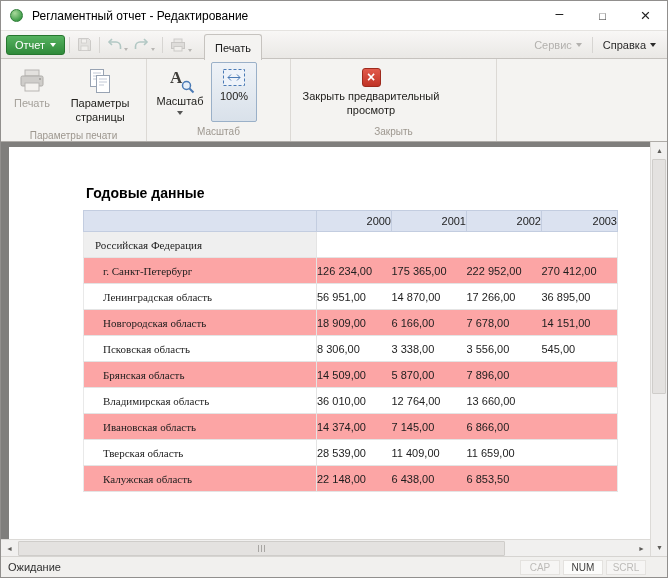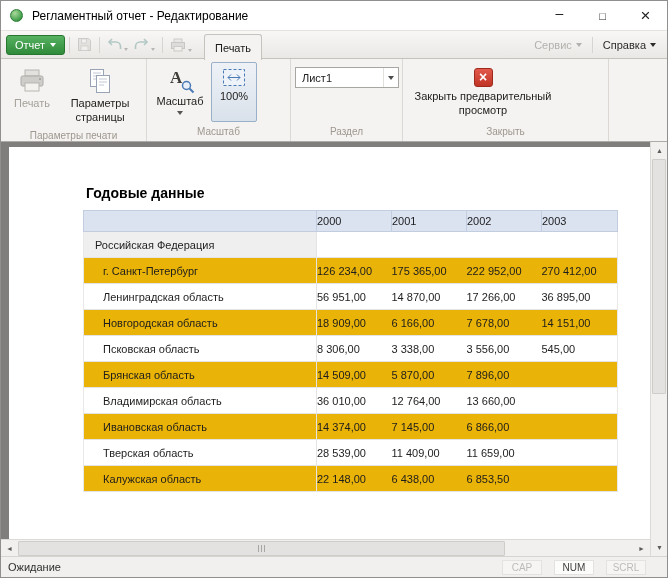--- a/index.html
+++ b/index.html
@@ -53,43 +53,43 @@
   .combo-arrow { margin-left:auto; width:15px; height:100%; display:flex; align-items:center; justify-content:center; color:#4b4b4b; border-left:1px solid #e2e0dd; }
 
   
   .main { flex:1; display:flex; overflow:hidden; }
   .left-col { width:649px; display:flex; flex-direction:column; }
   .workspace { flex:1; background:#7f7e7c; padding:5px 0 0 8px; overflow:hidden; }
   .page { width:641px; height:100%; background:#ffffff; overflow:hidden; }
   .report-title { margin:38px 0 0 77px; font-size:14px; font-weight:bold; color:#000; }
 
   table.report-table { border-collapse:collapse; margin:9px 0 0 74px; table-layout:fixed; }
-  .report-table th { height:21px; background:#dbe2f0; border:1px solid #c3cde0; font-weight:normal; font-size:11px; text-align:left; color:#1d1d1d;margin-left:24px; }
+  .report-table th { height:21px; background:#dbe2f0; border:1px solid #c3cde0; font-weight:normal; font-size:11px; text-align:right; color:#1d1d1d;margin-left:24px; }
   .report-table td { height:26px; border-bottom:1px solid #e4e4e4; font-size:11px; color:#1d1d1d; }
-  .label-cell { padding-left:11px; border-left:1px solid #e9e9e9; border-right:1px solid #e4e4e4; }
+  .label-cell { padding-left:11px; border-left:1px solid #e9e9e9; border-right:1px solid #e4e4e4;font-family:Liberation Serif, serif; }
   .label-cell.indent { padding-left:19px; }
   .num-cell { padding-right:9px; }
   .num-cell:last-child { border-right:1px solid #e9e9e9; }
-  tr.band { background:#eab308; }
+  tr.band { background:#fca5a5; }
   tr.group-row .label-cell { background:#efefef; }
 
   
   .hscroll { height:17px; background:#f1f0ef; border-top:1px solid #dcdad7; display:flex; align-items:center; flex:0 0 auto; }
   .s-arrow { width:17px; height:17px; font-size:7px; color:#5e5c59; display:flex; align-items:center; justify-content:center; flex:0 0 auto; }
   .htrack { flex:1; height:17px; position:relative; }
   .hthumb { position:absolute; left:0; top:1px; bottom:1px; width:487px; background:#e4e2e0; border:1px solid #cfcdca; border-radius:1px; display:flex; align-items:center; justify-content:center; gap:2px; }
   .hthumb i { width:1px; height:7px; background:#a8a6a3; }
   .vscroll { width:17px; background:#f1f0ef; border-left:1px solid #dcdad7; display:flex; flex-direction:column; }
   .vtrack { flex:1; position:relative; }
   .vthumb { position:absolute; top:0; left:1px; right:1px; height:235px; background:#e4e2e0; border:1px solid #cfcdca; border-radius:1px; }
 
   
   .statusbar { height:21px; background:#f1f0ee; border-top:1px solid #d6d4d1; display:flex; align-items:center; padding:0 7px; flex:0 0 auto; }
   .status-text { font-size:11px; color:#2f2f2f; }
-  .indicators { margin-left:auto; display:flex; gap:12px; margin-right:14px; }
+  .indicators { margin-left:auto; display:flex; gap:3px; margin-right:14px; }
   .indicator { width:40px; height:15px; line-height:13px; text-align:center; font-size:10px; color:#bdbbb8; background:#f6f5f4; border:1px solid #e4e2df; }
   .indicator.active { color:#3e3d3b; background:#fcfcfb; }
 </style>
 </head>
 <body>
 
 <div class="window">
 
   <div class="titlebar">
     <span class="app-icon"></span>
@@ -205,31 +205,20 @@
           <svg width="24" height="19" viewBox="0 0 24 19">
               <rect x="1.5" y="1.5" width="21" height="16" fill="#eef3fa" stroke="#4a7ab5" stroke-dasharray="3 2"></rect>
               <path d="M6 9.5h12 M9 6.5l-3 3 3 3 M15 6.5l3 3-3 3" stroke="#4a7ab5" fill="none"></path>
             </svg>
           <span class="btn-label">100%</span>
         </div>
       </div>
       <div class="rgroup-label">Масштаб</div>
     </div>
 
-    <div class="rgroup g3">
-      <div class="rgroup-body">
-        <div class="combo">
-          <span>Лист1</span>
-          <span class="combo-arrow">
-              <span class="caret"></span>
-            </span>
-        </div>
-      </div>
-      <div class="rgroup-label">Раздел</div>
-    </div>
 
     <div class="rgroup g4">
       <div class="rgroup-body">
         <div class="big-btn btn-close-prev">
           <span class="red-x">×</span>
           <span class="btn-label">Закрыть предварительный просмотр</span>
         </div>
       </div>
       <div class="rgroup-label">Закрыть</div>
     </div>

